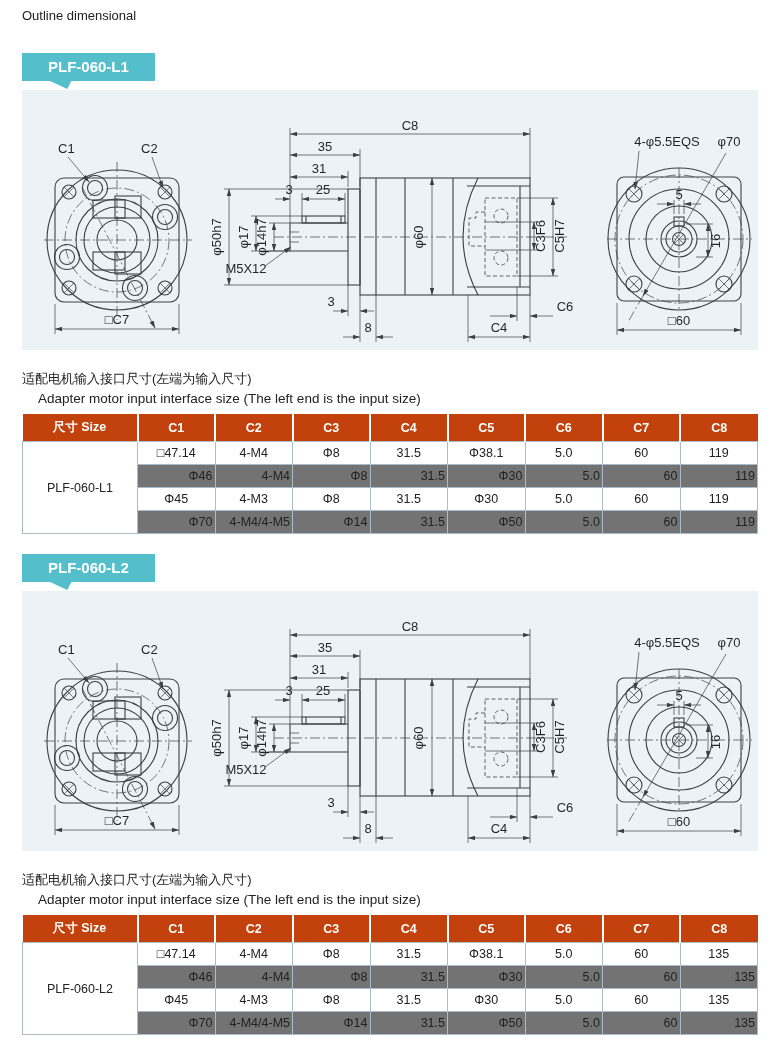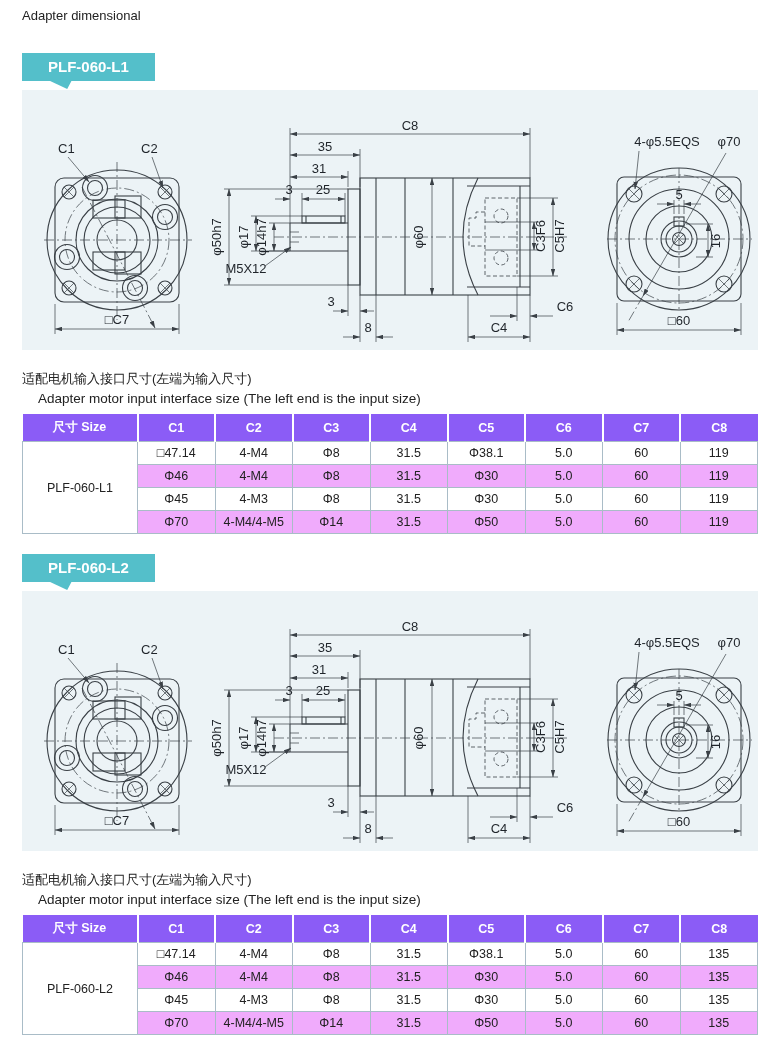--- a/index.html
+++ b/index.html
@@ -9,26 +9,26 @@
   .title-en{font-size:13px;margin:0 0 10px 0;color:#222;}
   .badge{display:inline-block;position:relative;background:#54bfca;color:#fff;
          font-size:15px;font-weight:bold;padding:5px 26px 6px 26px;margin-top:20px;}
   .badge::after{content:"";position:absolute;left:26px;bottom:-8px;width:24px;height:9px;
          background:#54bfca;clip-path:polygon(0 0,100% 0,80% 100%);}
   .panel{margin-top:9px;height:260px;background:#ecf3f6;}
   .panel svg{display:block;}
   .cap-zh{font-size:13px;margin:20px 0 3px 0;}
   .cap-en{font-size:13.5px;margin:0 0 8px 16px;}
   table.dim{width:100%;border-collapse:collapse;table-layout:fixed;}
-  table.dim th{background:#8b5cf6;color:#fff;font-size:12.5px;font-weight:bold;
+  table.dim th{background:#c2410c;color:#fff;font-size:12.5px;font-weight:bold;
         padding:5px 2px;border-right:2px solid #fff;}
   table.dim th:last-child{border-right:none;}
   table.dim td{font-size:12.5px;text-align:center;padding:4px 2px;
         border:1px solid #a9bcc7;background:#fff;}
-  table.dim tr.alt td{background:#f0abfc;}
+  table.dim tr.alt td{background:#737373;text-align:right;}
   table.dim td.model{background:#fff;}
   
   .ln{stroke:#3a4046;stroke-width:1.1;fill:none;}
   .th{stroke:#3a4046;stroke-width:0.7;fill:none;}
   .cl{stroke:#3a4046;stroke-width:0.7;fill:none;stroke-dasharray:10 3 2 3;}
   .hd{stroke:#3a4046;stroke-width:0.8;fill:none;stroke-dasharray:4 2.5;}
   .dt{font-family:"Liberation Sans","DejaVu Sans",sans-serif;font-size:13px;
       fill:#1f242a;stroke:none;}
 </style>
 </head>
@@ -239,21 +239,21 @@
       <line class="th" x1="595" y1="213" x2="595" y2="245"></line>
       <line class="th" x1="719" y1="213" x2="719" y2="245"></line>
       <line class="th" x1="595" y1="240" x2="719" y2="240" marker-start="url(#as)" marker-end="url(#ae)"></line>
       <text class="dt" x="657" y="235" text-anchor="middle">□60</text>
     </g>
   </symbol>
 </svg>
 
 <div class="wrap">
 
-  <div class="title-en">Adapter dimensional</div>
+  <div class="title-en">Outline dimensional</div>
 
   
   <div class="badge">PLF-060-L1</div>
 
   <div class="panel">
     <svg viewBox="0 0 736 260" width="736" height="260">
       <use href="#gbx"></use>
     </svg>
   </div>
 

